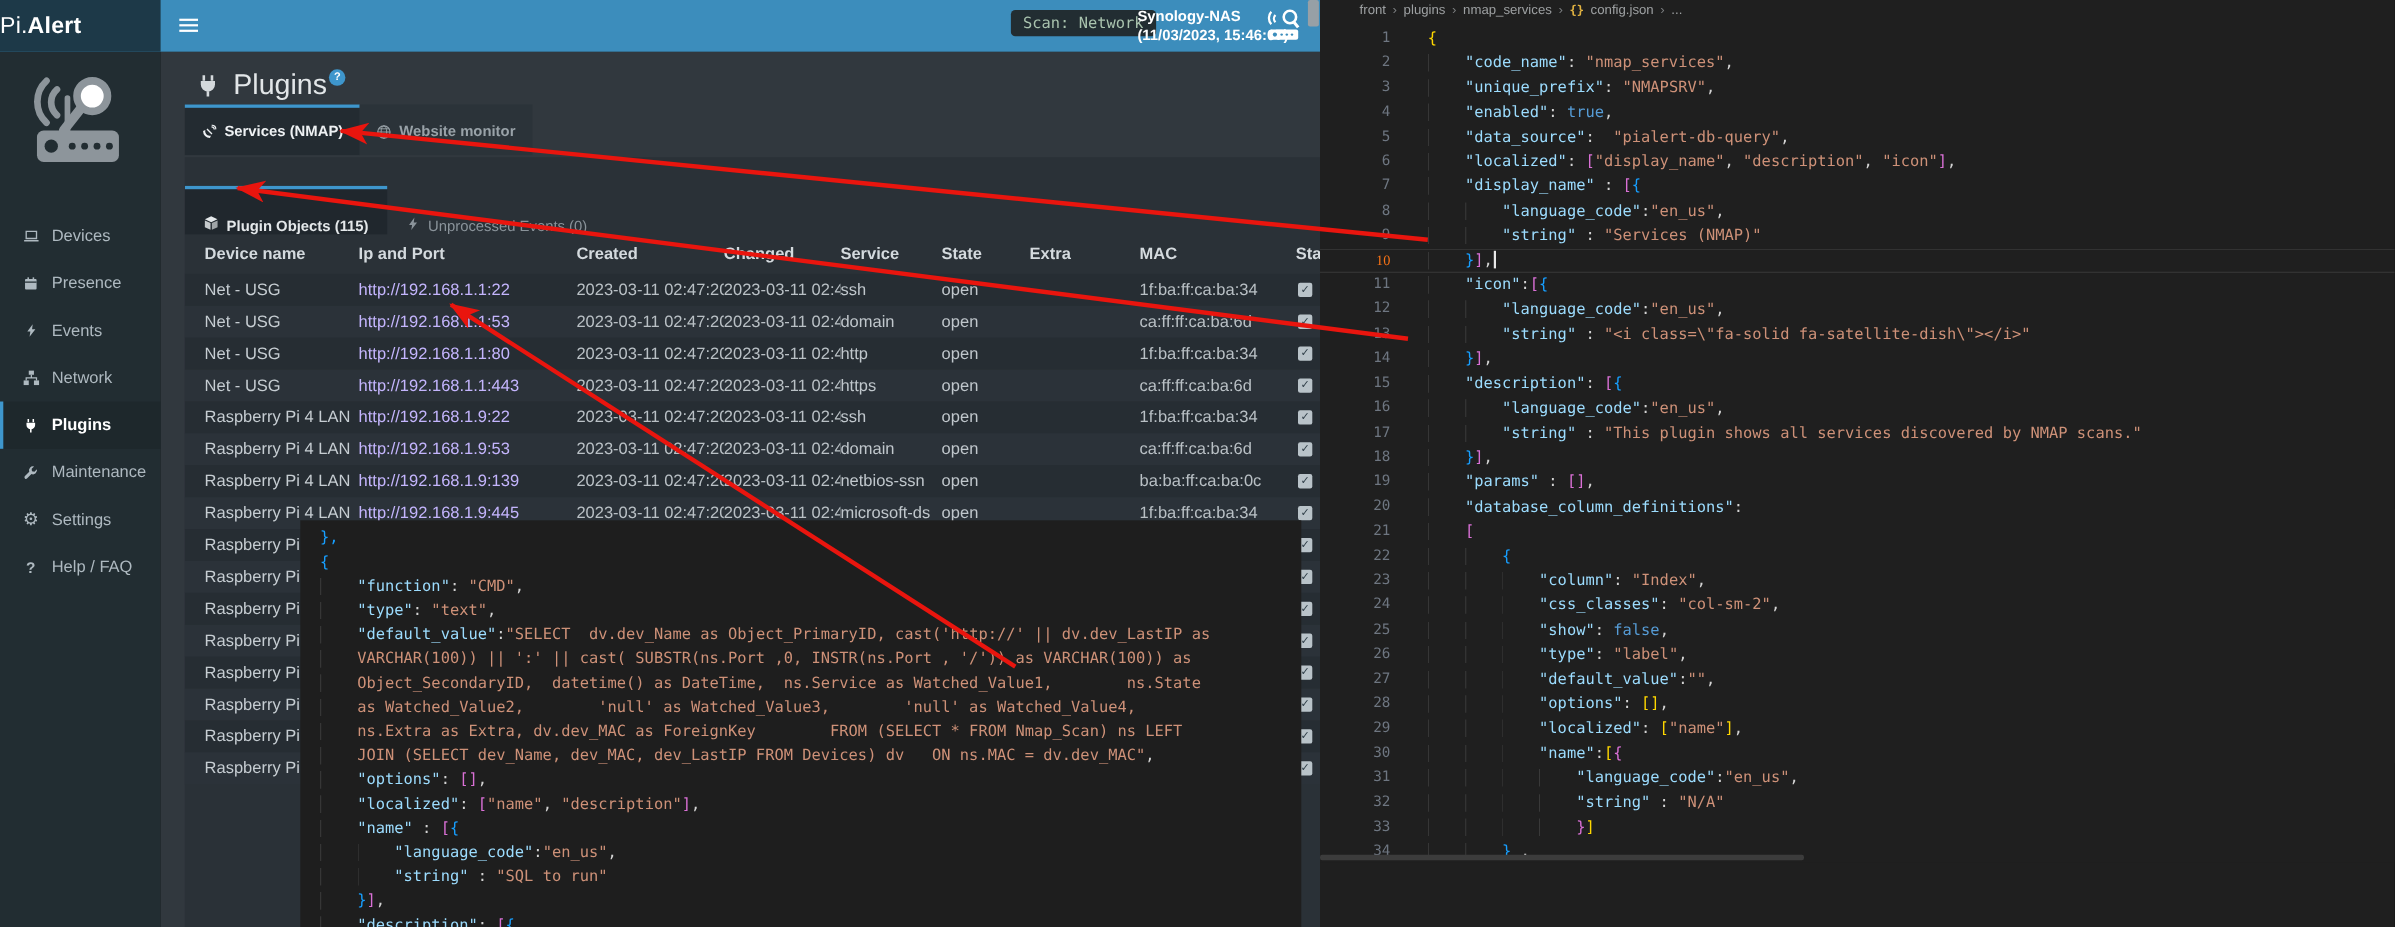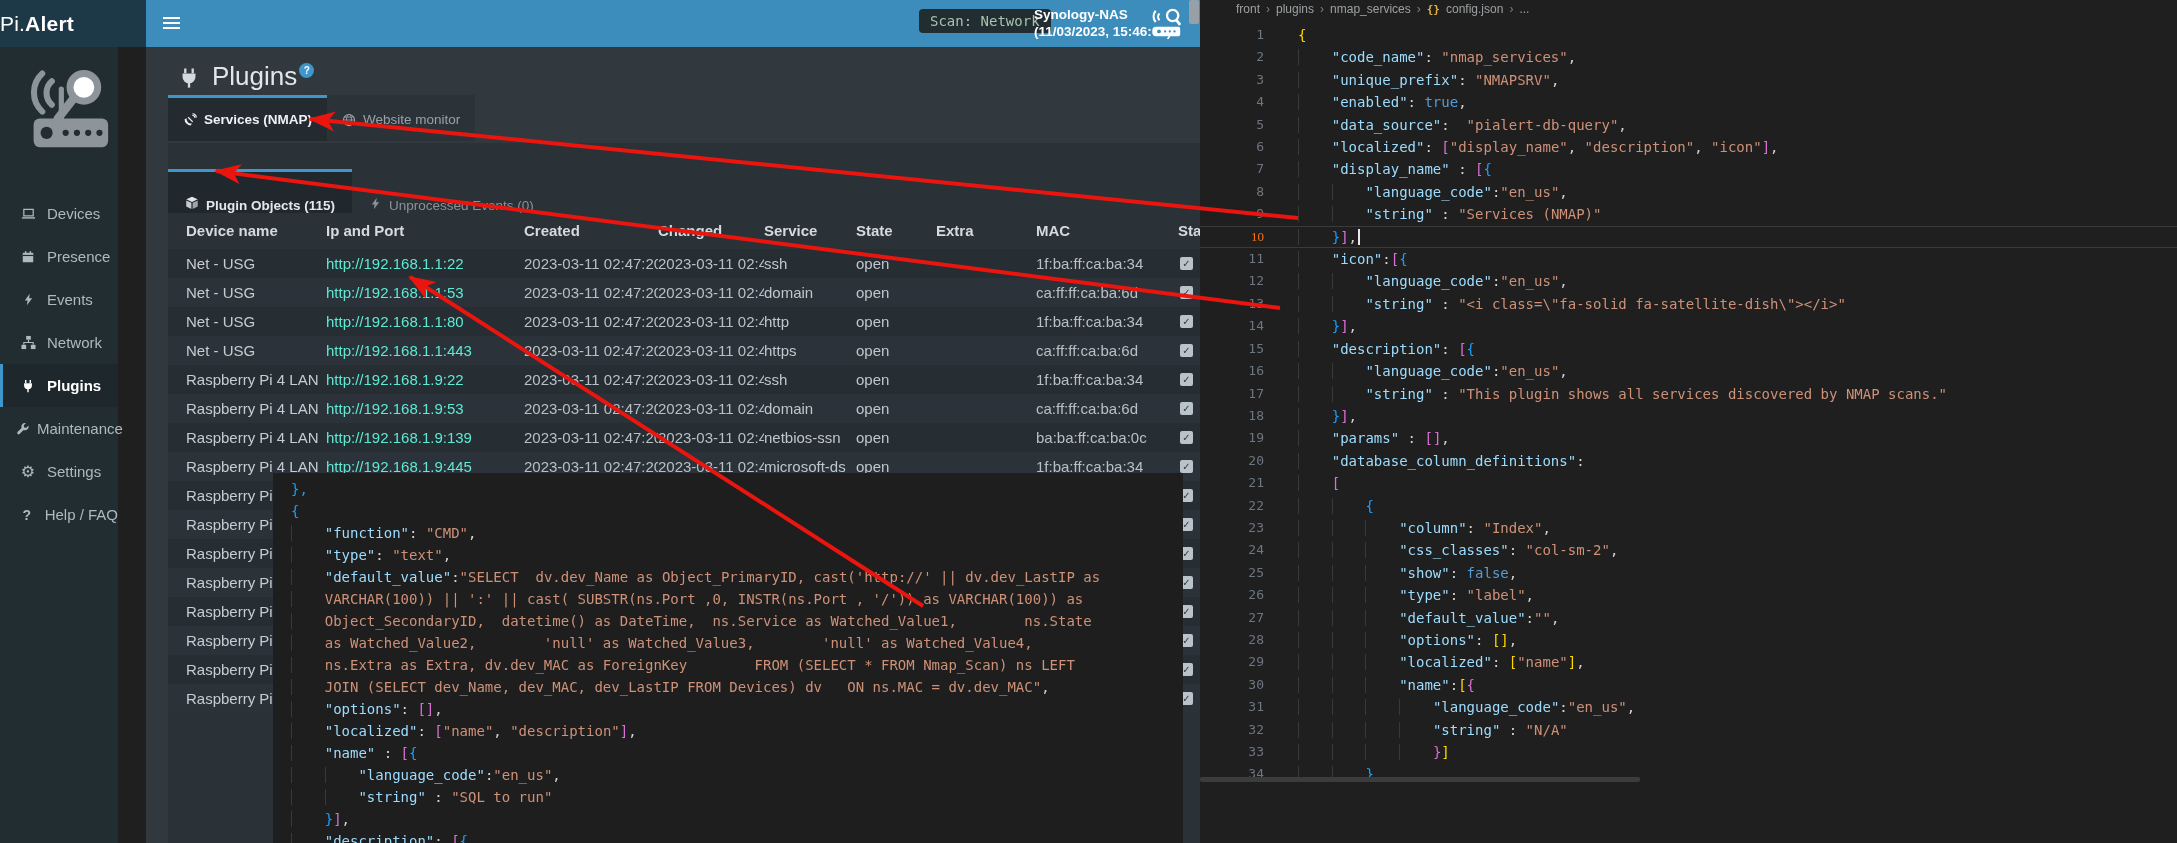--- a/index.html
+++ b/index.html
@@ -12,59 +12,59 @@
         color:#fff;font-size:21px;line-height:47px;letter-spacing:.2px;}
   .burger{position:absolute;left:163px;top:16px;width:18px;height:16px;cursor:pointer;}
   .burger .bar{position:absolute;left:0;top:1px;width:17px;height:2.4px;background:#fff;
         box-shadow:0 5px 0 #fff,0 10px 0 #fff;}
   .scan-badge{position:absolute;left:919px;top:9px;background:#222d32;color:#a9c3ae;
         font-family:"DejaVu Sans Mono",monospace;font-size:14px;padding:4px 11px;border-radius:4px;}
   .host{position:absolute;left:1034px;top:6px;color:#fff;font-size:13.5px;font-weight:bold;line-height:17px;}
   .nav-ico{position:absolute;left:1148px;top:7px;}
 
   
-  .sidebar{position:absolute;left:0;top:47px;width:118px;height:796px;background:#222d32;z-index:2;}
+  .sidebar{position:absolute;left:0;top:47px;width:146px;height:796px;background:#222d32;z-index:2;}
   .side-logo{margin:16px 0 0 18px;color:#8d959b;}
   #menu{margin-top:26px;}
   .side-item{height:43px;display:flex;align-items:center;color:#aeb9c0;font-size:15px;
         border-left:3px solid transparent;padding-left:13px;cursor:pointer;}
   .side-item .s-icon{width:24px;display:inline-flex;justify-content:center;align-items:center;color:inherit;}
   .side-item .s-label{margin-left:7px;white-space:nowrap;}
   .side-item.active{background:#1e282c;border-left-color:#3e96cc;color:#ffffff;font-weight:bold;}
 
   
   .content{position:absolute;left:146px;top:47px;width:1054px;height:796px;background:#31383e;z-index:1;}
   .titlebar{position:absolute;left:32px;top:14px;display:flex;align-items:flex-start;color:#dfe3e5;}
   .t-ico{margin-top:6px;color:#d4d9dc;}
   .titlebar h1{margin:0 0 0 12px;font-size:26px;font-weight:normal;color:#e2e6e8;}
   .qbadge{width:15px;height:15px;border-radius:50%;background:#3e96cc;color:#fff;font-size:10px;
         font-weight:bold;text-align:center;line-height:15px;margin:2px 0 0 2px;}
   .tabs{position:absolute;left:22px;top:48px;display:flex;height:46px;}
   .tab{display:flex;align-items:center;gap:7px;padding:0 15px;font-size:13.5px;color:#99a2a8;
-        background:#2b3339;border-top:3px solid transparent;cursor:pointer;white-space:nowrap;}
+        background:#2b3339;border-top:3px solid transparent;cursor:pointer;white-space:nowrap;font-weight:bold;}
   .tab.active{background:#232b31;border-top-color:#3e96cc;color:#eef1f3;font-weight:bold;justify-content:space-between;}
   .tab .ti{display:inline-flex;align-items:center;}
 
   .panel{position:absolute;left:22px;top:96px;width:1032px;height:700px;background:#2a3137;overflow:hidden;}
   .subtabs{position:absolute;left:0;top:26px;display:flex;height:44px;}
   .subtab{display:flex;align-items:flex-end;gap:7px;padding:0 17px;font-size:13.5px;color:#8a939a;
         border-top:3px solid transparent;cursor:pointer;white-space:nowrap;}
   .subtab.active{background:#20272d;border-top-color:#3e96cc;color:#e4e8ea;font-weight:bold;}
 
   .thead,.trow{display:grid;grid-template-columns:158px 198px 134px 106px 92px 80px 100px 142px 60px;}
   .thead{position:absolute;left:0;top:70px;width:1080px;height:36px;line-height:36px;
         color:#d4dade;font-weight:bold;font-size:15px;}
   .tbody{position:absolute;left:0;top:106px;width:1080px;}
   .trow{height:29px;line-height:29px;font-size:15px;color:#c0c7cc;cursor:pointer;}
   .trow.odd{background:#262d33;}
   .trow.even{background:#2b3239;}
   .c{white-space:nowrap;overflow:hidden;}
   .c.first{padding-left:18px;color:#c6cdd2;}
   .thead .c.first{color:#d4dade;}
-  .c .lnk{color:#5eead4;cursor:pointer;}
+  .c .lnk{color:#c4b5fd;cursor:pointer;}
   .c.dim{color:#b9c0c5;}
   .cbx{width:13px;height:13px;border-radius:2px;background:#b9c3c9;margin-top:8px;margin-left:2px;
         text-align:center;line-height:13px;font-size:10px;font-weight:bold;color:#2d3c46;
         font-family:"DejaVu Sans",sans-serif;cursor:pointer;}
 
   
   .overlay-code{position:absolute;left:273px;top:473px;width:910px;height:370px;background:#1e1e1e;
         z-index:6;padding:5px 0 0 18px;box-sizing:border-box;overflow:hidden;
         font-family:"DejaVu Sans Mono",monospace;font-size:14px;line-height:22px;white-space:pre;}
 

